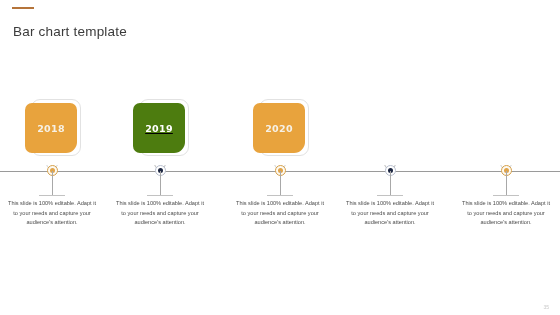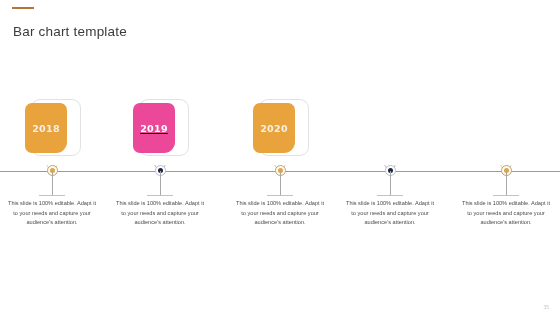--- a/index.html
+++ b/index.html
@@ -73,30 +73,30 @@
     height: 57px;
     border: 1.4px solid #e2e2e2;
     border-radius: 9px;
     background: #ffffff;
     box-sizing: border-box;
   }
   .card-face {
     position: absolute;
     left: 0px;
     top: 4px;
-    width: 42px;
+    width: 52px;
     height: 50px;
     border-radius: 7px 7px 11px 7px;
     box-sizing: border-box;
     display: flex;
     align-items: center;
     justify-content: center;
   }
   .card-face.orange { background: #e8a33d; }
-  .card-face.navy   { background: #ec4899; text-decoration: underline; }
+  .card-face.navy   { background: #4d7c0f; text-decoration: underline; }
 
   .card-year {
     font-size: 9.5px;
     font-weight: 700;
     letter-spacing: 0.3px;
     font-family: "DejaVu Sans", sans-serif;
   }
   .card-face.orange .card-year { color: #f6f1e6; }
   .card-face.navy   .card-year { color: #ffffff; }
 

